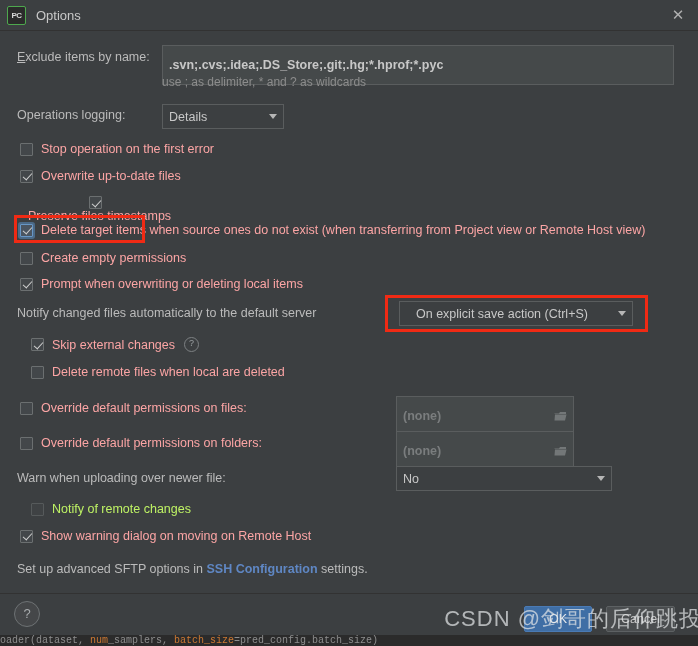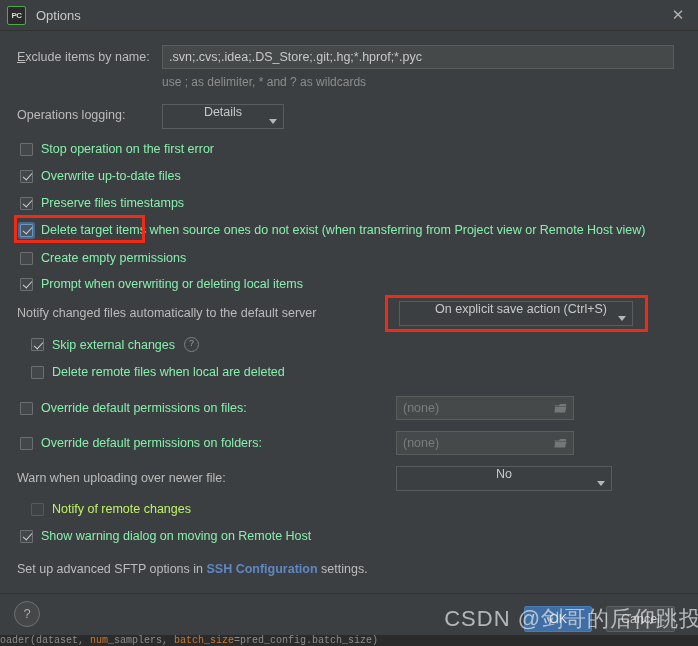--- a/index.html
+++ b/index.html
@@ -89,28 +89,29 @@
   .hint {
     font-size: 12px;
     color: #8c8c8c;
   }
 
   
   .textfield {
     box-sizing: border-box;
     background: #45494a;
     border: 1px solid #5a5d5e;
-    height: 24px;
+    height: 40px;
     display: flex;
     align-items: center;
     padding: 1px 6px;
     font-size: 12.5px;
     color: #c8c8c8;
     overflow: hidden;
     white-space: nowrap;
+    font-weight: bold;
   }
   .textfield.placeholder { color: #7a7d7e; }
 
   .browse-ico {
     margin-left: auto;
     opacity: .55;
     display: flex;
     align-items: center;
   }
 
@@ -120,21 +121,20 @@
     background: #3c3f41;
     border: 1px solid #5a5d5e;
     height: 25px;
     display: flex;
     align-items: center;
     padding: 0 6px;
     font-size: 12.5px;
     color: #c8c8c8;
     cursor: pointer;
     white-space: nowrap;
-    flex-direction: column;
   }
   .combo .arrow {
     margin-left: auto;
     width: 0; height: 0;
     border-left: 4.5px solid transparent;
     border-right: 4.5px solid transparent;
     border-top: 5px solid #b6b6b6;
   }
 
   
@@ -163,21 +163,21 @@
     transform: rotate(42deg);
   }
   .cbox.focused {
     border-color: #6897c6;
     box-shadow: 0 0 0 2px #4b6a88;
     background: #4a5561;
   }
   .cb-row .cb-label {
     margin-left: 8px;
     font-size: 12.5px;
-    color: #86efac;
+    color: #fca5a5;
     white-space: nowrap;
   }
   .cb-row.disabled .cb-label { color: #bef264; }
   .cb-row.disabled .cbox { border-color: #565a5b; background: #3f4244; }
 
   .helpq {
     margin-left: 9px;
     width: 13px; height: 13px;
     border-radius: 50%;
     border: 1px solid #7d8183;
@@ -317,21 +317,21 @@
     <div class="cb-row" style="left:20px; top:111px;">
       <span class="cbox"></span>
       <span class="cb-label">Stop operation on the first error</span>
     </div>
 
     <div class="cb-row" style="left:20px; top:138px;">
       <span class="cbox checked"></span>
       <span class="cb-label">Overwrite up-to-date files</span>
     </div>
 
-    <div class="cb-row" style="left:20px; top:165px;">
+    <div class="cb-row" style="left:20px; top:165px;flex-direction:column;">
       <span class="cbox checked"></span>
       <span class="cb-label">Preserve files timestamps</span>
     </div>
 
     <div class="cb-row" style="left:20px; top:192px;">
       <span class="cbox checked focused"></span>
       <span class="cb-label">Delete target items when source ones do not exist (when transferring from Project view or Remote Host view)</span>
     </div>
 
     <div class="cb-row" style="left:20px; top:220px;">

